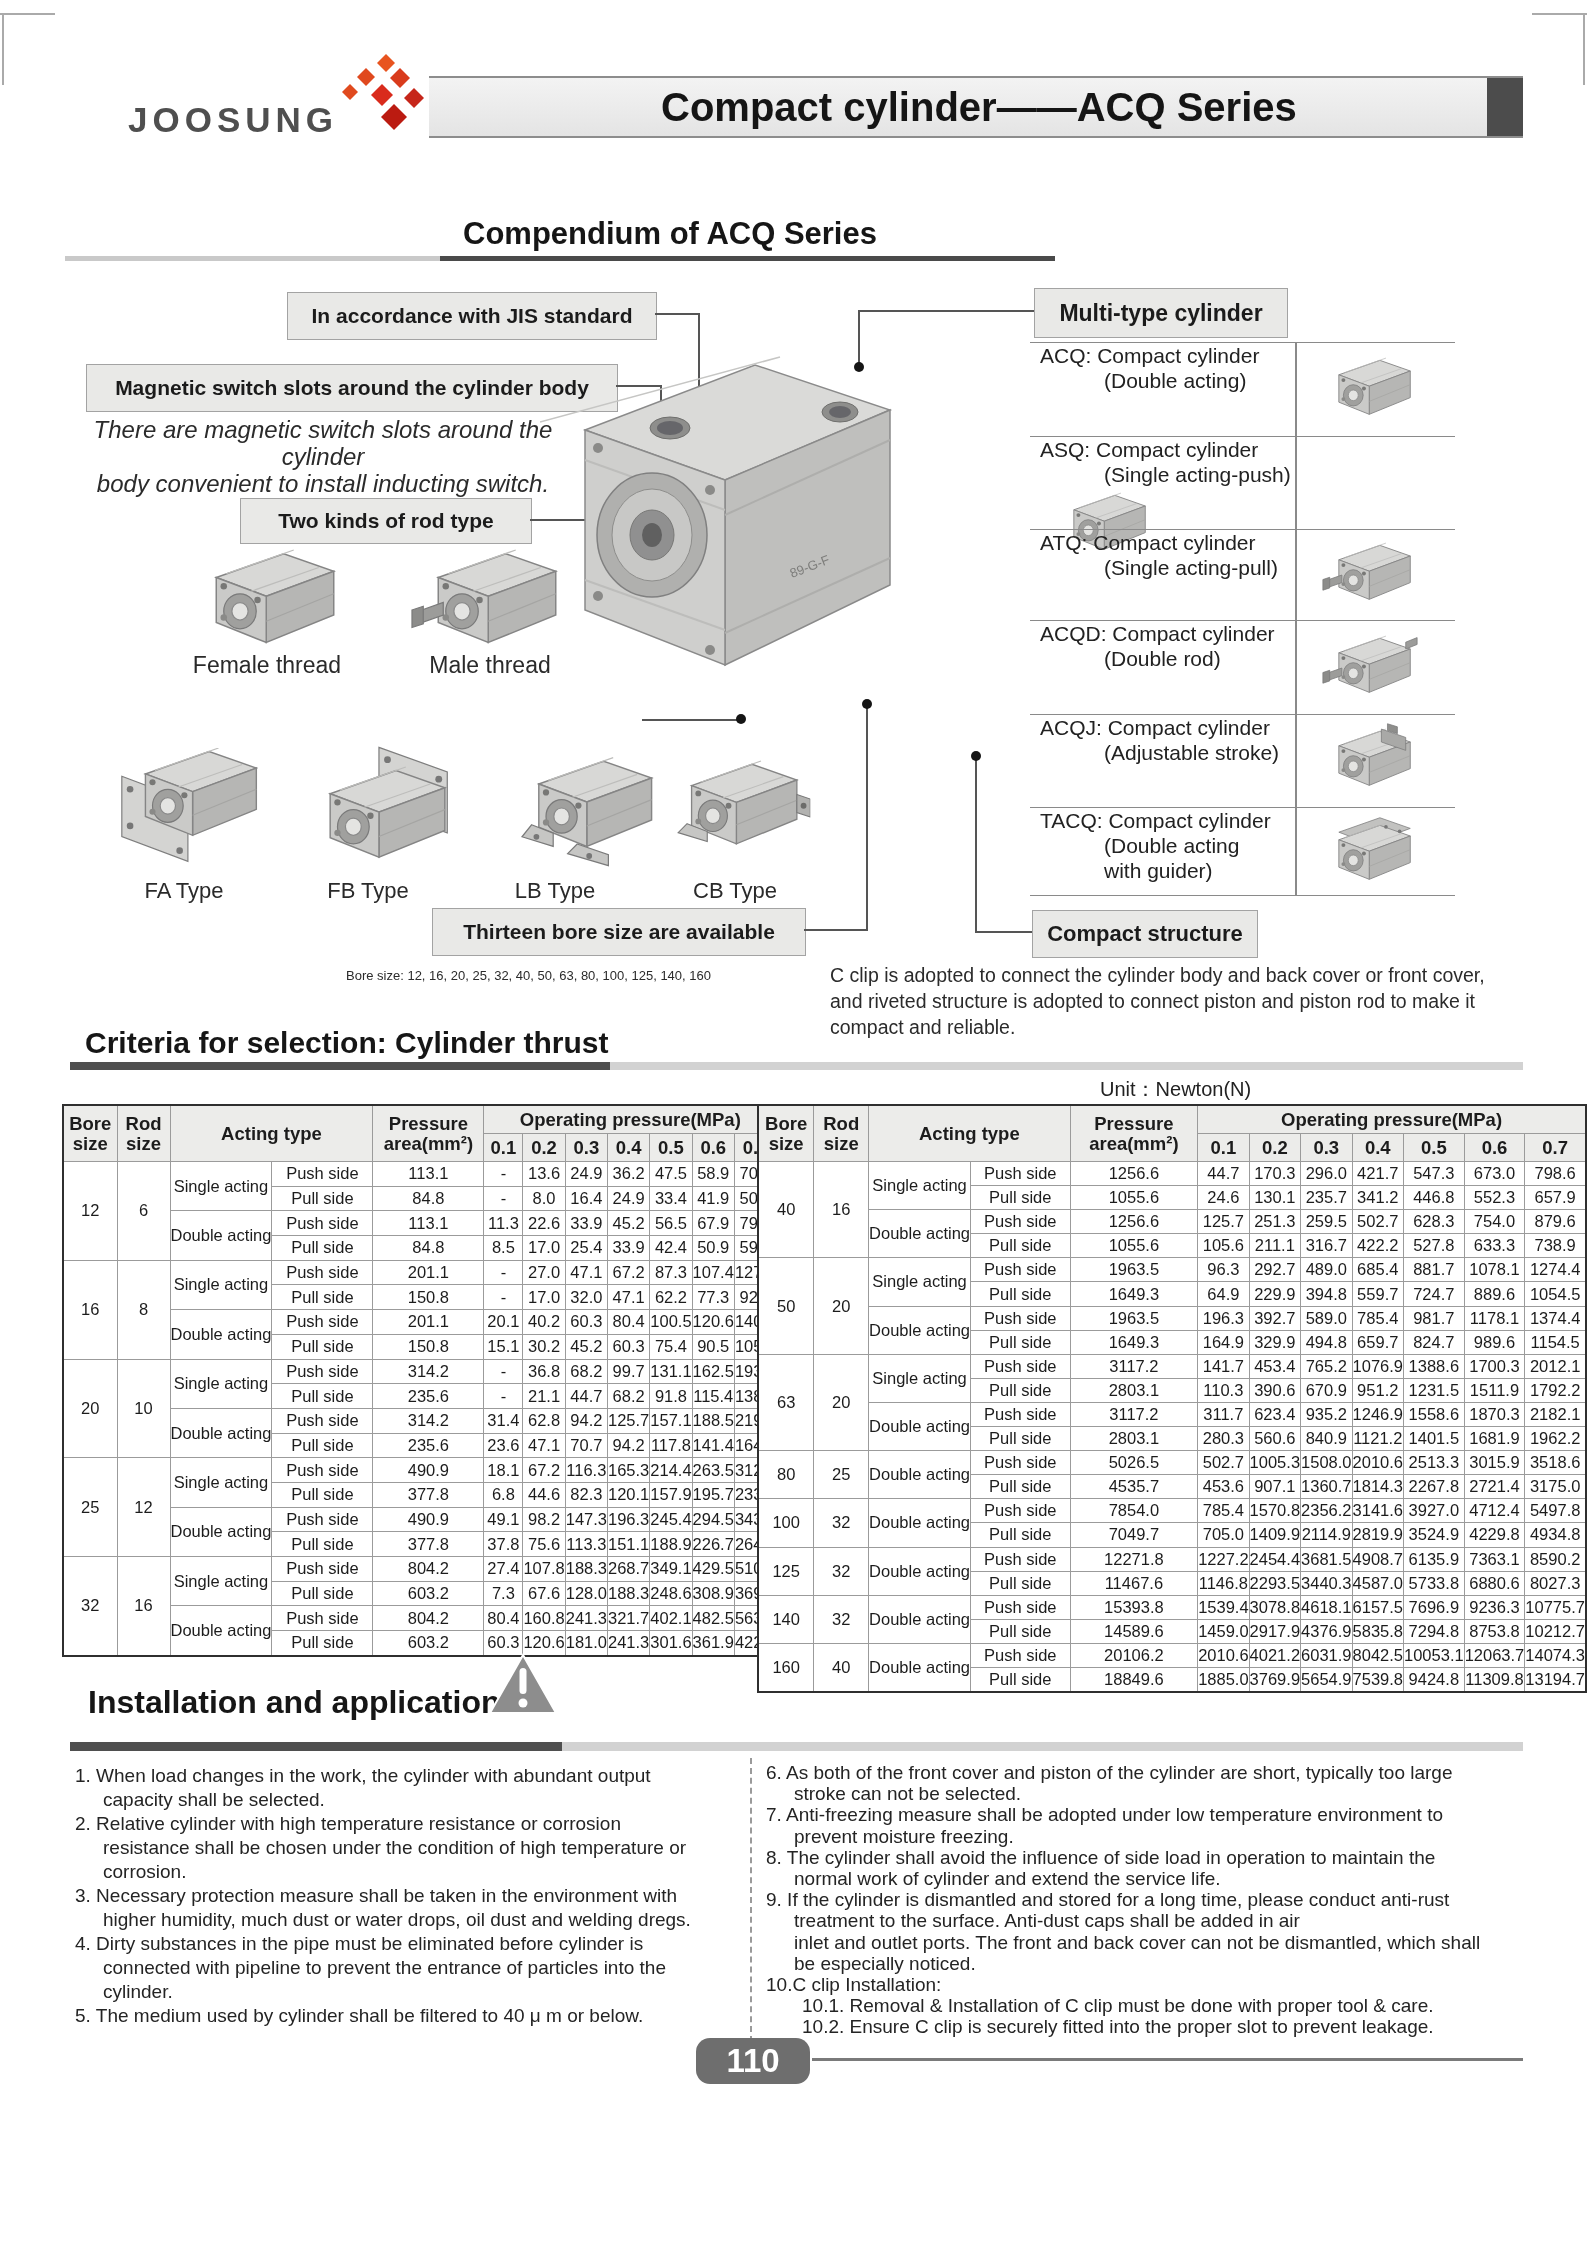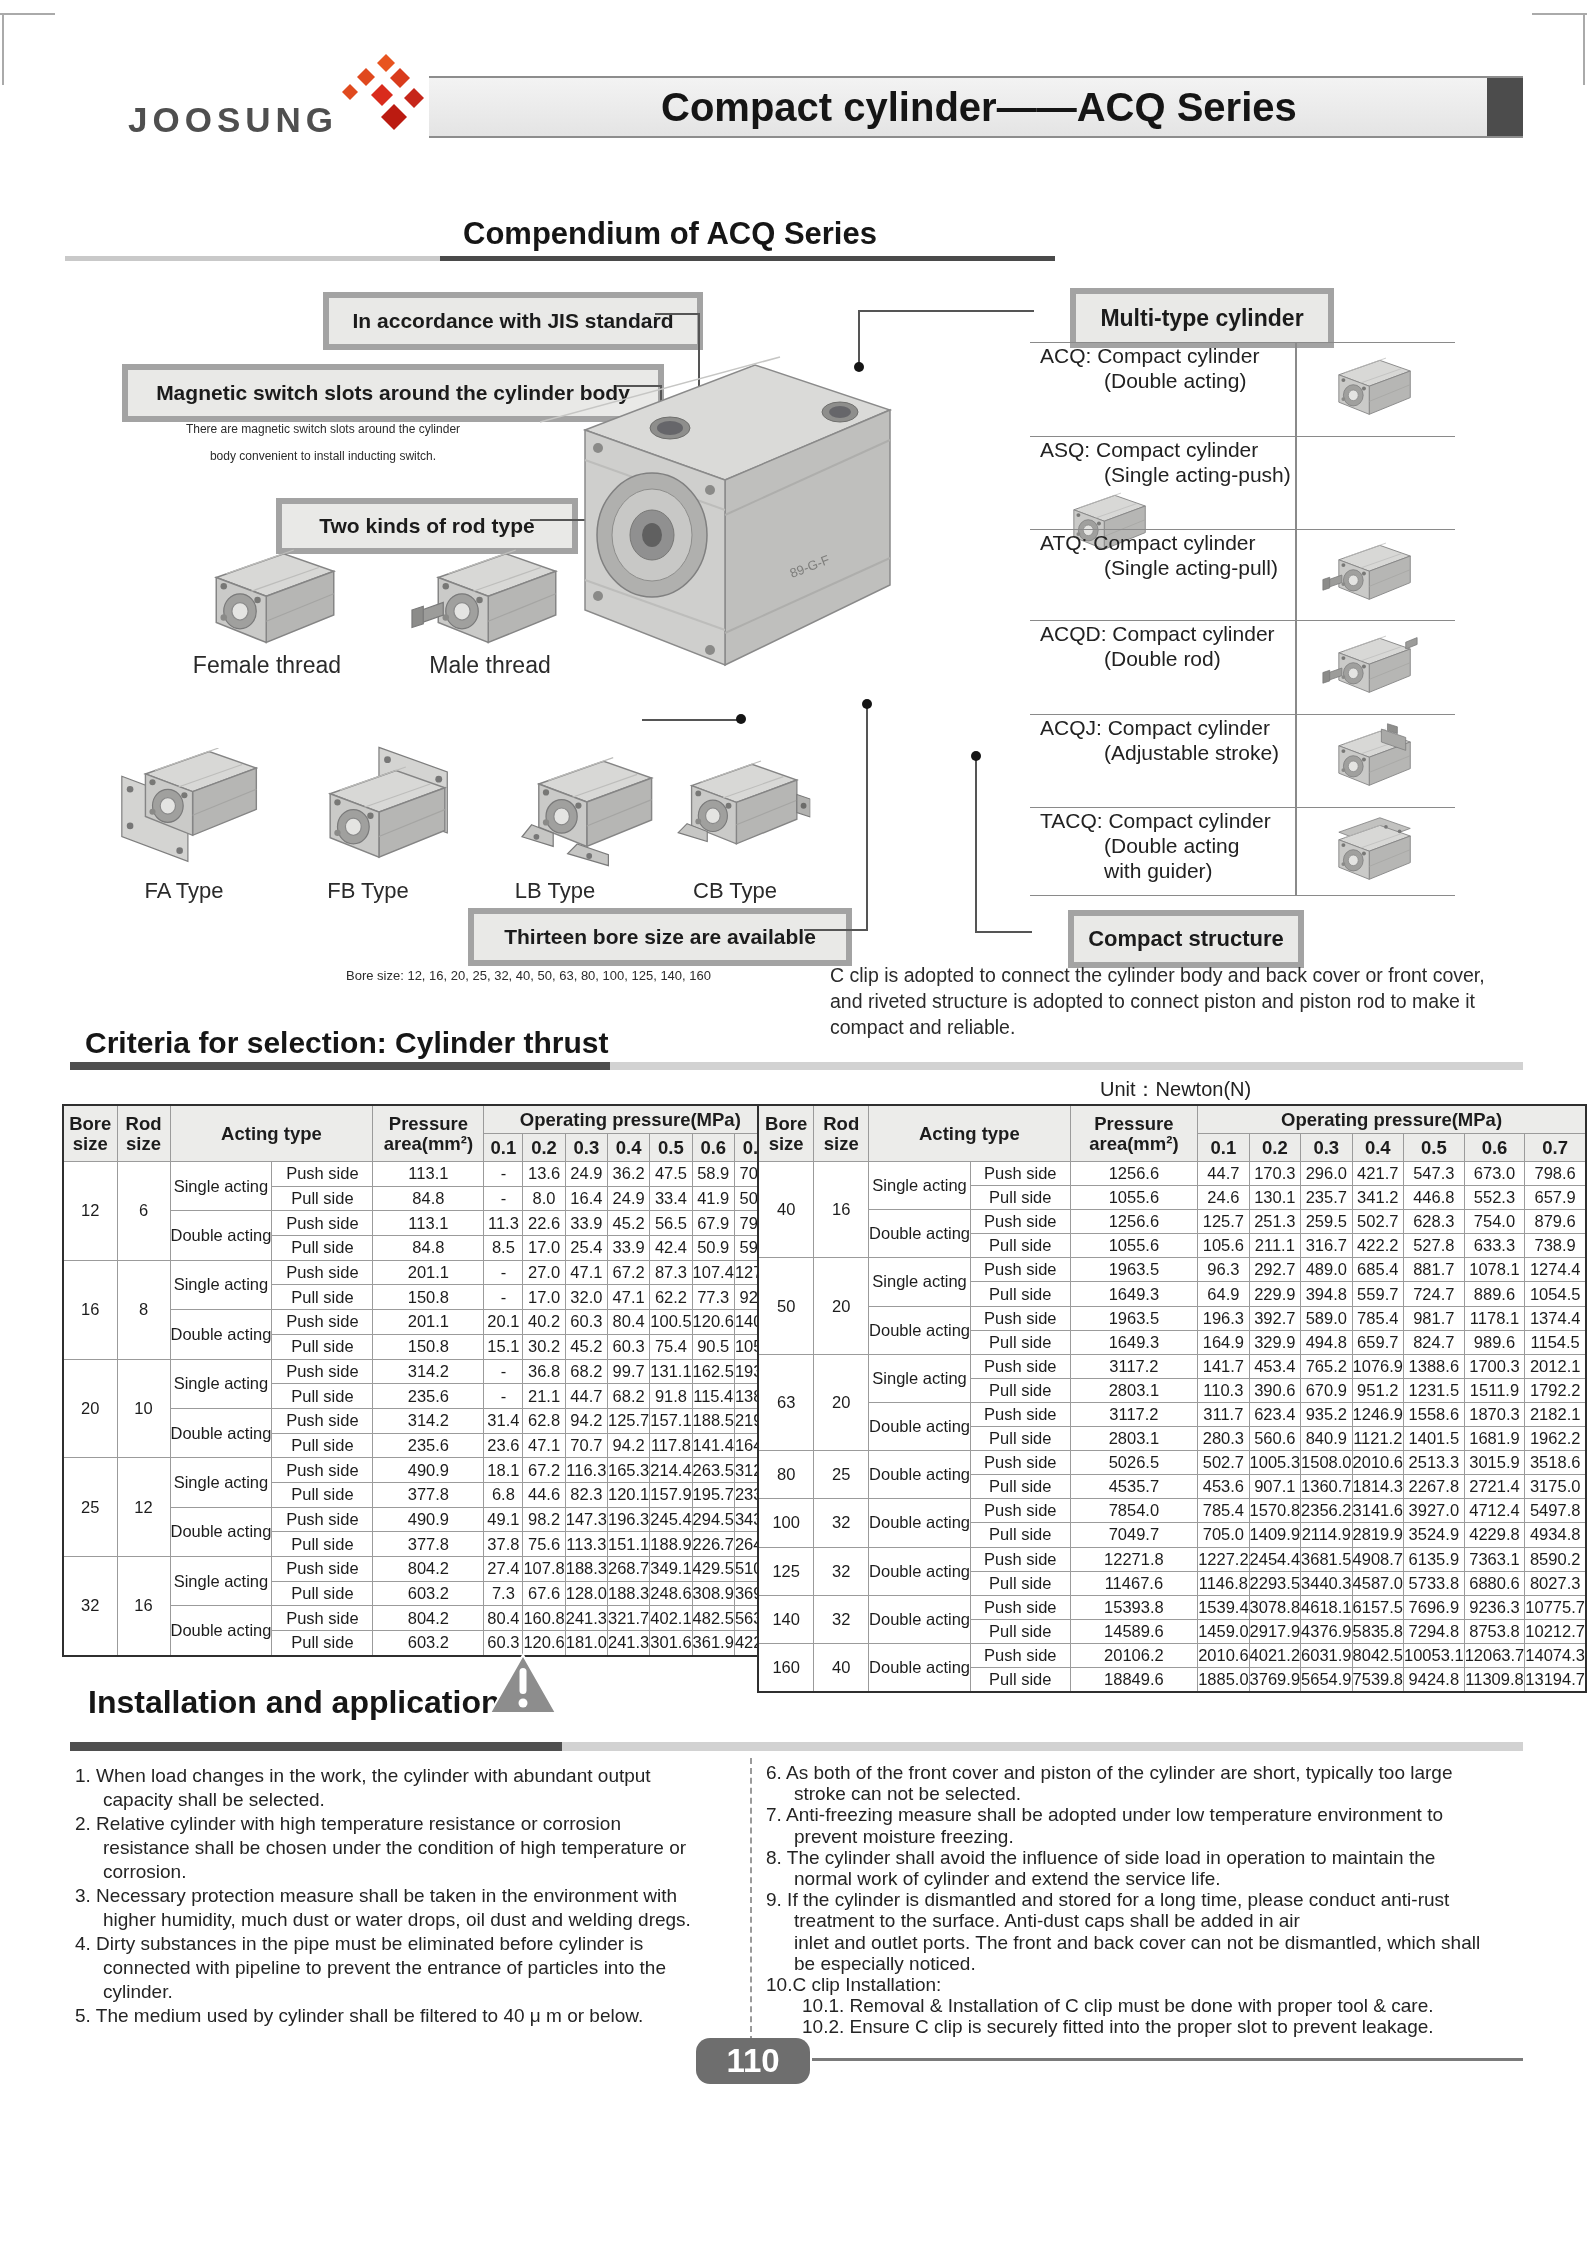--- a/index.html
+++ b/index.html
@@ -2,23 +2,23 @@
 <html><head>
 <meta charset="utf-8">
 <style>
   html,body{margin:0;padding:0;background:#fff;}
   .page{position:relative;width:1587px;height:2245px;background:#ffffff;
         font-family:"Liberation Sans",sans-serif;color:#1c1c1c;overflow:hidden;}
   .abs{position:absolute;}
   .hline{position:absolute;height:2px;background:#555;}
   .vline{position:absolute;width:2px;background:#555;}
   .dot{position:absolute;width:10px;height:10px;border-radius:50%;background:#151515;}
-  .callout{position:absolute;background:#e9e9e7;border:6px solid #a3a3a3;
+  .callout{position:absolute;background:#e9e9e7;border:1px solid #a3a3a3;
            display:flex;align-items:center;justify-content:center;
-           font-weight:bold;color:#1b1b1b;white-space:nowrap;margin-left:36px;}
+           font-weight:bold;color:#1b1b1b;white-space:nowrap;}
   .caption{position:absolute;text-align:center;font-size:22px;color:#2a2a2a;white-space:nowrap;}
   .notetext{color:#2b2b2b;}
   
   .thrust{border-collapse:collapse;table-layout:fixed;border:2px solid #2f2f2f;background:#fff;}
   .thrust th,.thrust td{border:1px solid #9b9b9b;text-align:center;vertical-align:middle;
                         padding:0;overflow:hidden;white-space:nowrap;}
   .thrust thead th{background:#ececea;font-size:18.5px;font-weight:bold;height:27px;line-height:20px;}
   .thrust tbody td{font-size:16.5px;line-height:17px;}
   .t-left tbody td{height:23.7px;}
   .t-right tbody td{height:23.1px;}
@@ -133,21 +133,21 @@
     <div style="position:absolute;right:0;top:0;bottom:0;width:36px;background:#4c4c4c;"></div>
   </div>
 
   <div class="abs" style="left:463px;top:216px;font-size:31px;font-weight:bold;color:#161616;">Compendium of ACQ Series</div>
   <div class="abs" style="left:65px;top:256px;width:375px;height:5px;background:#c9c9c9"></div>
   <div class="abs" style="left:440px;top:256px;width:615px;height:5px;background:#4a4a4a"></div>
 
   <div class="callout" style="left:287px;top:292px;width:368px;height:46px;font-size:21px;">In accordance with JIS standard</div>
   <div class="callout" style="left:1034px;top:288px;width:252px;height:48px;font-size:23px;">Multi-type cylinder</div>
   <div class="callout" style="left:86px;top:364px;width:530px;height:46px;font-size:21px;">Magnetic switch slots around the cylinder body</div>
-  <div class="abs notetext" style="left:86px;top:416px;width:474px;text-align:center;font-size:12px;line-height:27px;">
+  <div class="abs notetext" style="left:86px;top:416px;width:474px;text-align:center;font-size:24px;line-height:27px;font-style:italic;">
     <div>There are magnetic switch slots around the cylinder</div>
     <div>body convenient to install inducting switch.</div>
   </div>
   <div class="callout" style="left:240px;top:498px;width:290px;height:44px;font-size:21px;">Two kinds of rod type</div>
   <div class="callout" style="left:432px;top:908px;width:372px;height:46px;font-size:21px;">Thirteen bore size are available</div>
   <div class="callout" style="left:1032px;top:910px;width:224px;height:46px;font-size:22px;">Compact structure</div>
 
   <div class="hline" style="left:655px;top:313px;width:45px"></div>
   <div class="vline" style="left:698px;top:313px;height:104px"></div>
   <div class="dot" style="left:694px;top:414px"></div>

